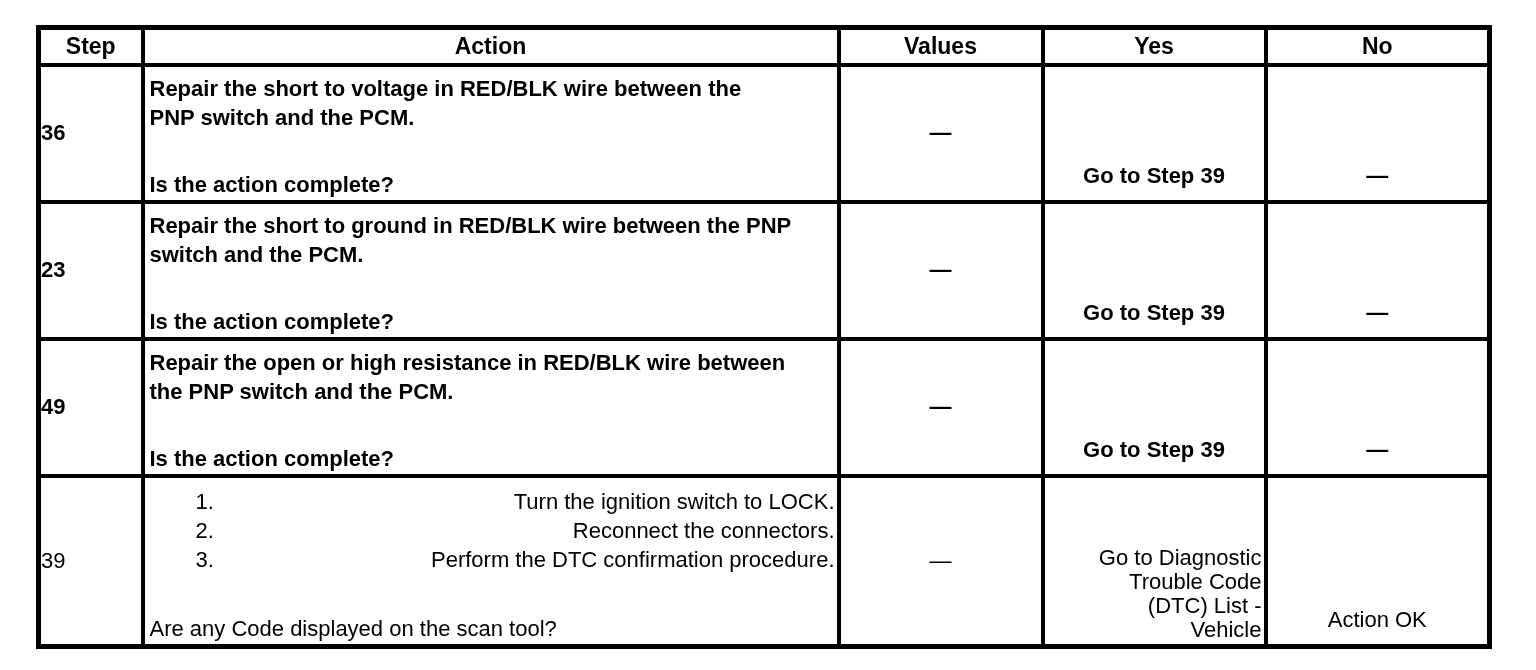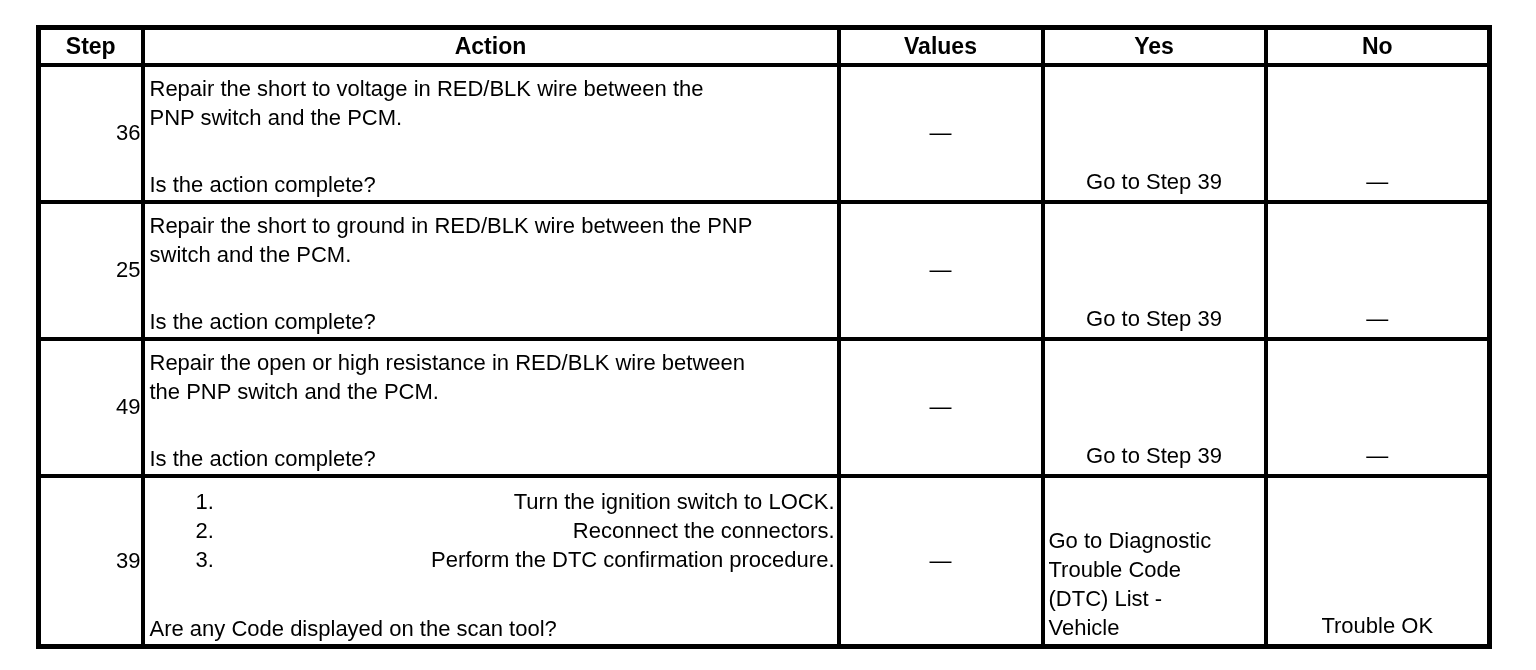--- a/index.html
+++ b/index.html
@@ -27,24 +27,24 @@
     overflow: hidden;
     margin-top: 24px;
   }
   .diag th {
     height: 37px;
     font-size: 23px;
     font-weight: bold;
     text-align: center;
     vertical-align: middle;
   }
-  tr.row-a td { height: 137px; }
+  tr.row-a td { height: 137px; font-weight: bold; }
   tr.row-b td { height: 171px; }
   td.step-col {
-    text-align: right;
+    text-align: left;
     vertical-align: middle;
   }
   td.action-col {
     position: relative;
     vertical-align: top;
     padding: 7px 2px 0 5px;
     line-height: 29px;
   }
   .pre { white-space: pre-line; }
   .question {
@@ -55,28 +55,28 @@
   td.values-col {
     text-align: center;
     vertical-align: middle;
   }
   td.yes-col, td.no-col {
     position: relative;
     vertical-align: top;
   }
   .bottom-center {
     position: absolute;
-    left: 0; right: 0; bottom: 5px;
+    left: 0; right: 0; bottom: 11px;
     text-align: center;
   }
   .bottom-left {
     position: absolute;
     left: 4px; right: 2px; bottom: 2px;
-    text-align: left;
-    line-height: 29px;
+    text-align: right;
+    line-height: 24px;
   }
   .ol-list { padding-top: 2px; }
   .ol-row { display: flex; line-height: 29px; }
   .ol-num {
     margin-left: 46px;
     width: 45px;
     flex: 0 0 45px;
   }
   .ol-text { flex: 1; text-align: right; }
 </style>
@@ -113,21 +113,21 @@
         <td class="values-col">—</td>
         <td class="yes-col">
           <div class="bottom-center">Go to Step 39</div>
         </td>
         <td class="no-col">
           <div class="bottom-center">—</div>
         </td>
       </tr>
 
       <tr class="row-a">
-        <td class="step-col">25</td>
+        <td class="step-col">23</td>
         <td class="action-col">
           <div class="pre">Repair the short to ground in RED/BLK wire between the PNP
 switch and the PCM.</div>
           <div class="question">Is the action complete?</div>
         </td>
         <td class="values-col">—</td>
         <td class="yes-col">
           <div class="bottom-center">Go to Step 39</div>
         </td>
         <td class="no-col">
@@ -171,19 +171,19 @@
           <div class="question">Are any Code displayed on the scan tool?</div>
         </td>
         <td class="values-col">—</td>
         <td class="yes-col">
           <div class="bottom-left pre">Go to Diagnostic
 Trouble Code
 (DTC) List -
 Vehicle</div>
         </td>
         <td class="no-col">
-          <div class="bottom-center">Trouble OK</div>
+          <div class="bottom-center">Action OK</div>
         </td>
       </tr>
 
     </tbody>
   </table>
 </div>
 
 </body></html>

